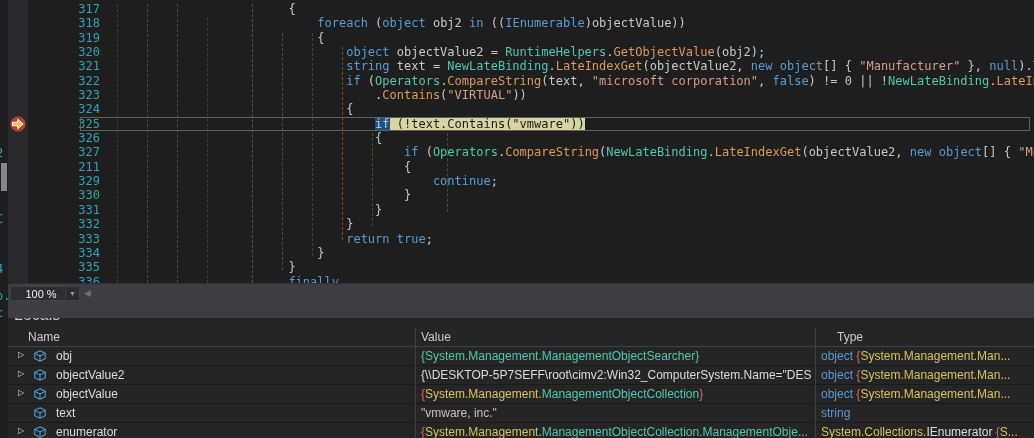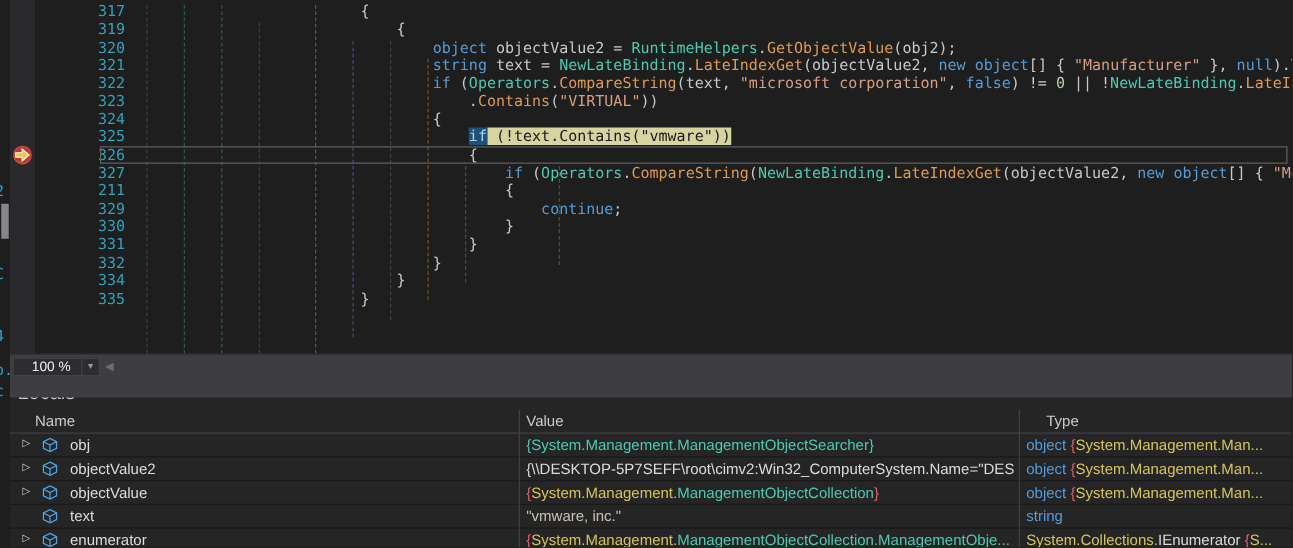--- a/index.html
+++ b/index.html
@@ -80,36 +80,39 @@
       </div>
     <div id="curline-box" style="top: 116.8px;"></div>
     <div id="bp-glyph" style="top: 115.8px;">
       <svg width="16" height="16" viewBox="0 0 16 16">
         <circle cx="8" cy="8" r="7" fill="#b83a30" stroke="#d1493f" stroke-width="1"></circle>
         <path d="M2.5 6.2 h5.2 v-3 l5.6 4.8 -5.6 4.8 v-3 h-5.2 z" fill="#f5c342" stroke="#ffffff" stroke-width="0.9"></path>
       </svg>
     </div>
     <div id="lines">
         <div class="cl"><span class="ln">317</span><span class="ct"><span class="tk-p">                        {</span></span></div>
+        <div class="cl"><span class="ln">318</span><span class="ct"><span class="tk-p">                            </span><span class="tk-k">foreach</span><span class="tk-p"> (</span><span class="tk-k">object</span><span class="tk-p"> obj2 </span><span class="tk-k">in</span><span class="tk-p"> ((</span><span class="tk-k">IEnumerable</span><span class="tk-p">)objectValue))</span></span></div>
         <div class="cl"><span class="ln">319</span><span class="ct"><span class="tk-p">                            {</span></span></div>
         <div class="cl"><span class="ln">320</span><span class="ct"><span class="tk-p">                                </span><span class="tk-k">object</span><span class="tk-p"> objectValue2 = </span><span class="tk-t">RuntimeHelpers</span><span class="tk-p">.</span><span class="tk-m">GetObjectValue</span><span class="tk-p">(obj2);</span></span></div>
         <div class="cl"><span class="ln">321</span><span class="ct"><span class="tk-p">                                </span><span class="tk-k">string</span><span class="tk-p"> text = </span><span class="tk-t">NewLateBinding</span><span class="tk-p">.</span><span class="tk-m">LateIndexGet</span><span class="tk-p">(objectValue2, </span><span class="tk-k">new</span><span class="tk-p"> </span><span class="tk-k">object</span><span class="tk-p">[] { </span><span class="tk-s">"Manufacturer"</span><span class="tk-p"> }, </span><span class="tk-k">null</span><span class="tk-p">).</span><span class="tk-m">ToString</span></span></div>
         <div class="cl"><span class="ln">322</span><span class="ct"><span class="tk-p">                                </span><span class="tk-k">if</span><span class="tk-p"> (</span><span class="tk-t">Operators</span><span class="tk-p">.</span><span class="tk-m">CompareString</span><span class="tk-p">(text, </span><span class="tk-s">"microsoft corporation"</span><span class="tk-p">, </span><span class="tk-k">false</span><span class="tk-p">) != </span><span class="tk-n">0</span><span class="tk-p"> || !</span><span class="tk-t">NewLateBinding</span><span class="tk-p">.</span><span class="tk-m">LateIndexGet</span></span></div>
         <div class="cl"><span class="ln">323</span><span class="ct"><span class="tk-p">                                    .</span><span class="tk-m">Contains</span><span class="tk-p">(</span><span class="tk-s">"VIRTUAL"</span><span class="tk-p">))</span></span></div>
         <div class="cl"><span class="ln">324</span><span class="ct"><span class="tk-p">                                {</span></span></div>
         <div class="cl"><span class="ln">325</span><span class="ct"><span class="tk-p">                                    </span><span class="tk-selif">if</span><span class="tk-cur"> (!text.Contains("vmware"))</span></span></div>
         <div class="cl"><span class="ln">326</span><span class="ct"><span class="tk-p">                                    {</span></span></div>
         <div class="cl"><span class="ln">327</span><span class="ct"><span class="tk-p">                                        </span><span class="tk-k">if</span><span class="tk-p"> (</span><span class="tk-t">Operators</span><span class="tk-p">.</span><span class="tk-m">CompareString</span><span class="tk-p">(</span><span class="tk-t">NewLateBinding</span><span class="tk-p">.</span><span class="tk-m">LateIndexGet</span><span class="tk-p">(objectValue2, </span><span class="tk-k">new</span><span class="tk-p"> </span><span class="tk-k">object</span><span class="tk-p">[] { </span><span class="tk-s">"Model"</span><span class="tk-p"> }, </span></span></div>
         <div class="cl"><span class="ln">211</span><span class="ct"><span class="tk-p">                                        {</span></span></div>
         <div class="cl"><span class="ln">329</span><span class="ct"><span class="tk-p">                                            </span><span class="tk-k">continue</span><span class="tk-p">;</span></span></div>
         <div class="cl"><span class="ln">330</span><span class="ct"><span class="tk-p">                                        }</span></span></div>
         <div class="cl"><span class="ln">331</span><span class="ct"><span class="tk-p">                                    }</span></span></div>
         <div class="cl"><span class="ln">332</span><span class="ct"><span class="tk-p">                                }</span></span></div>
+        <div class="cl"><span class="ln">333</span><span class="ct"><span class="tk-p">                                </span><span class="tk-k">return</span><span class="tk-p"> </span><span class="tk-k">true</span><span class="tk-p">;</span></span></div>
         <div class="cl"><span class="ln">334</span><span class="ct"><span class="tk-p">                            }</span></span></div>
         <div class="cl"><span class="ln">335</span><span class="ct"><span class="tk-p">                        }</span></span></div>
+        <div class="cl"><span class="ln">336</span><span class="ct"><span class="tk-p">                        </span><span class="tk-k">finally</span></span></div>
       </div>
   </div>
 
   <div id="edge-strip">
     <div id="edge-thumb"></div>
   <div class="frag" style="top: 146px;">2</div>
       <div class="frag" style="top: 212px;">C</div>
       <div class="frag" style="top: 262px;">4</div>
       <div class="frag" style="top: 289px;">o.</div>
       <div class="frag" style="top: 306px;">c</div>

